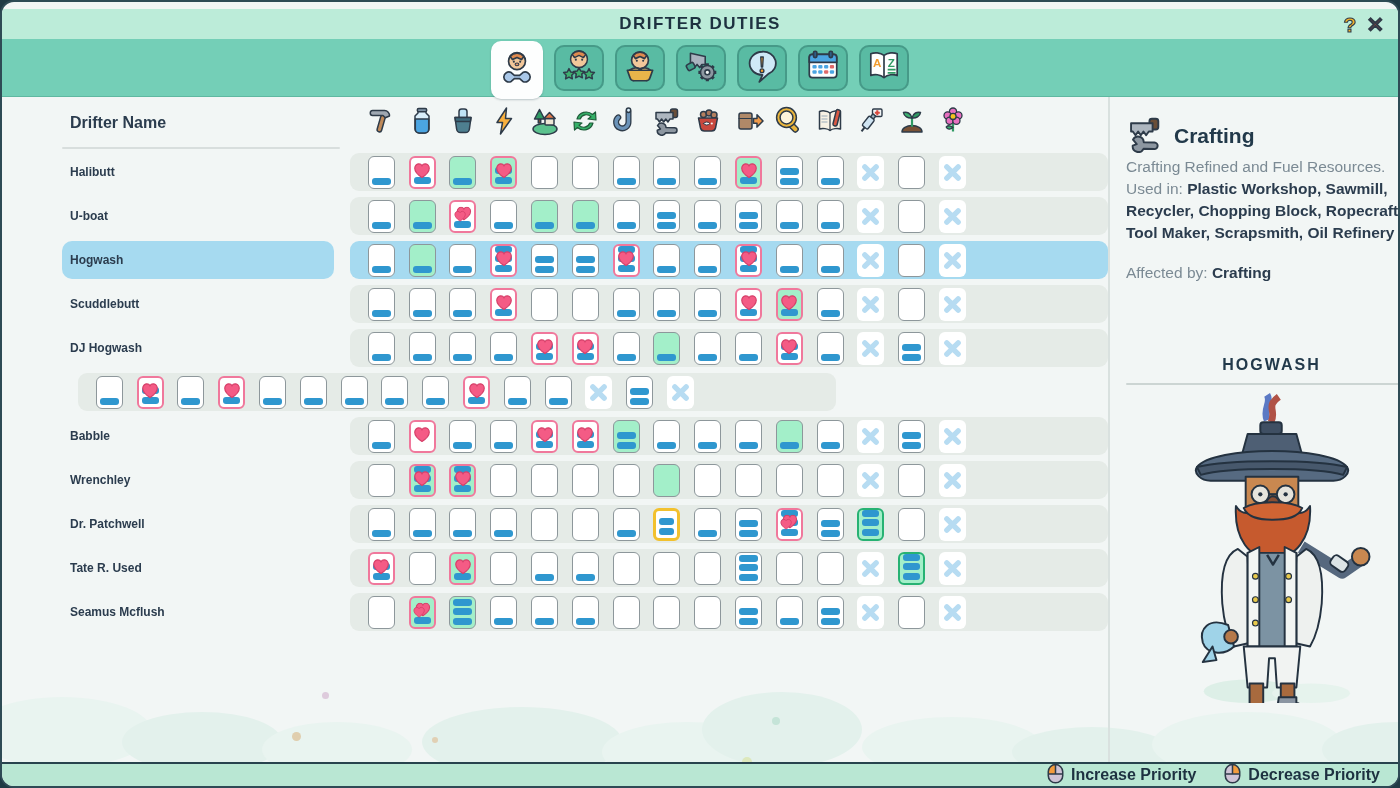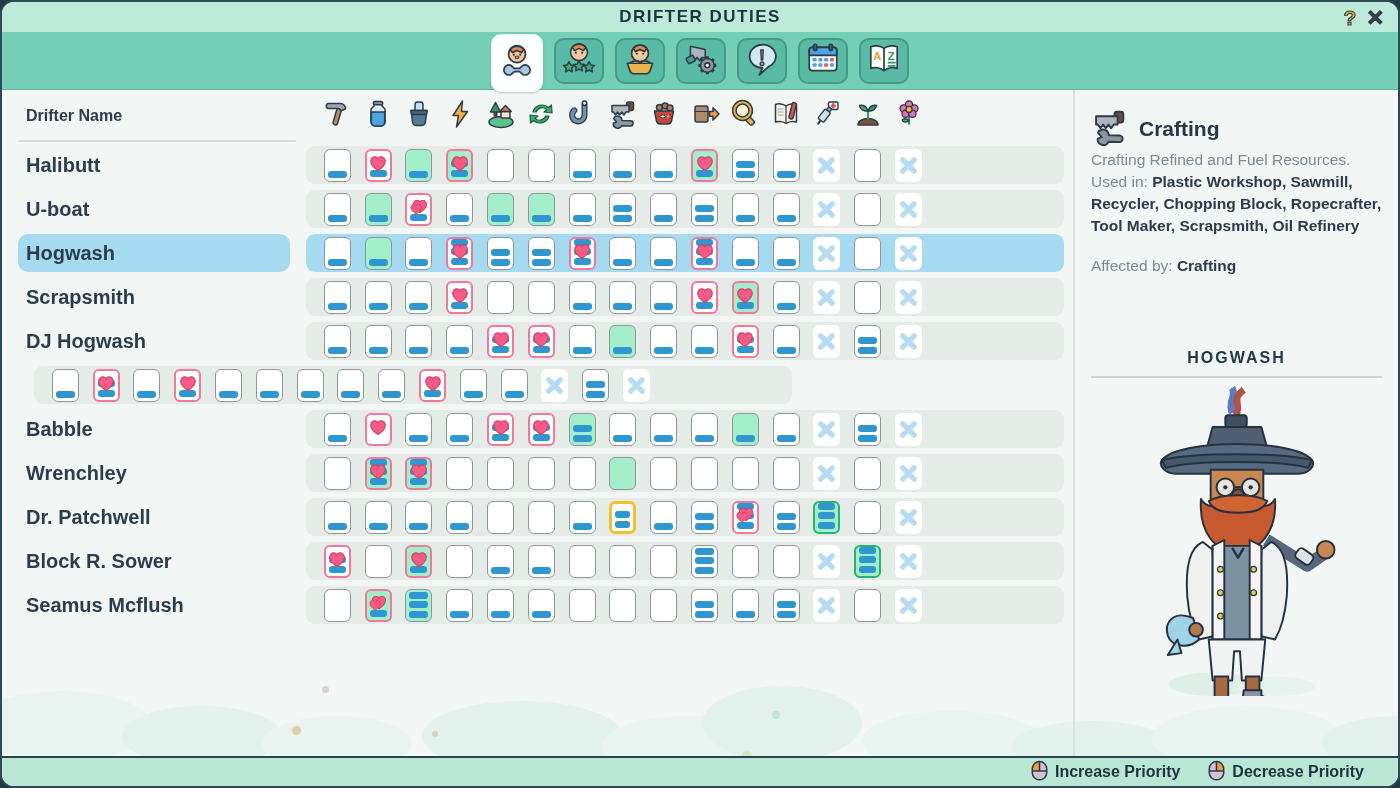--- a/index.html
+++ b/index.html
@@ -1,55 +1,55 @@
 <!DOCTYPE html>
 <html><head>
 <meta charset="utf-8">
 <style>
   * { margin:0; padding:0; box-sizing:border-box; }
   html,body { width:1400px; height:788px; background:#1f3a44; font-family:"Liberation Sans", sans-serif; }
   .window { width:1400px; height:788px; border:2px solid #2e4b55; border-radius:14px; overflow:hidden;
             background:#f2f6f5; display:flex; flex-direction:column; position:relative; }
 
   
-  .titlebar { height:30px; background:#bcecd9; display:flex; align-items:center; justify-content:center; position:relative; flex:0 0 auto; }
+  .titlebar { height:30px; background:#bcecd9; display:flex; align-items:center; justify-content:center; position:relative; flex:0 0 auto;margin-top:7px; }
   .title { font-size:17px; font-weight:800; letter-spacing:1.5px; color:#1d3140; }
   .titlebar-btns { position:absolute; right:14px; top:0; height:30px; display:flex; align-items:center; gap:10px; }
   .tb-btn { font-size:21px; font-weight:800; line-height:1; cursor:pointer; -webkit-text-stroke:1.1px #2e3b49; }
   .help-btn { color:#f3b229; }
   .close-btn { color:#e8542f; }
 
   
   .tabstrip { height:58px; background:#74cfb7; position:relative; flex:0 0 auto; z-index:3; border-bottom:1px solid #5fb8a1; }
   .tabs { position:absolute; left:50%; transform:translateX(-50%); top:0; display:flex; gap:11px; align-items:flex-start; }
   .tab { width:50px; height:46px; margin-top:6px; border-radius:10px; background:#59bba3;
          box-shadow: inset 0 0 0 2px rgba(43,106,94,.4); display:flex; align-items:center; justify-content:center; cursor:pointer; }
   .tab.selected { width:52px; height:58px; margin-top:2px; background:#fdfefe; box-shadow:0 1px 2px rgba(30,60,70,.25); }
 
   
-  .content { flex:1 1 auto; display:flex; position:relative; min-height:0; }
+  .content { flex:1 1 auto; display:flex; position:relative; min-height:0;padding-left:44px; }
   .clouds { position:absolute; left:0; right:0; bottom:0; height:95px; overflow:hidden; z-index:0; }
   .cloud { position:absolute; background:#e3f1ec; border-radius:50%; }
   .cloud.c2 { background:#e9f4f0; }
   .dot { position:absolute; border-radius:50%; opacity:.5; }
   .main { flex:1 1 auto; position:relative; z-index:1; }
   .side { width:325px; flex:0 0 auto; border-left:2px solid #d9e1df; position:relative; z-index:1; padding:16px 16px 0 16px; }
 
   
   .header-row { display:flex; align-items:center; height:52px; padding-left:16px; position:relative; }
   .hdr-name { width:272px; padding-left:8px; font-size:16px; font-weight:700; color:#2b3c4e; }
   .hdr-divider { position:absolute; left:16px; top:50px; width:278px; height:2px; background:#d8dedd; border-radius:1px; }
   .hdr-gap { width:16px; flex:0 0 auto; }
   .duty-icons { display:flex; padding-left:11px; }
   .slot { width:40.8px; display:flex; justify-content:center; align-items:center; flex:0 0 auto; }
 
   
   .grid { display:flex; flex-direction:column; gap:6px; padding-top:4px; }
   .row { display:flex; align-items:center; height:38px; padding-left:16px; }
-  .row-name { width:272px; height:38px; display:flex; align-items:center; padding-left:8px; font-size:20px; font-weight:600; color:#2b3c4e; border-radius:10px; }
+  .row-name { width:272px; height:38px; display:flex; align-items:center; padding-left:8px; font-size:12px; font-weight:600; color:#2b3c4e; border-radius:10px; }
   .row.selected .row-name { background:#a6daf0; }
   .row-gap { width:16px; flex:0 0 auto; }
   .row-cells { width:758px; height:38px; background:#e5ebe7; border-radius:9px; display:flex; align-items:center; padding-left:11px; }
   .row.selected .row-cells { background:#a6daf0; }
 
   .cell { width:27px; height:33px; border-radius:6px; background:#fff; border:1.5px solid #8d979b; position:relative; cursor:pointer; }
   .cell.green { background:#a3efc9; }
   .cell.hearted { border:2px solid #f0789c; }
   .cell.ybord { border:3px solid #f2c12e; }
   .cell.gbord { border:2.5px solid #27b273; }
@@ -63,22 +63,22 @@
   .panel-title { font-size:21px; font-weight:800; color:#22394a; }
   .panel-desc { font-size:15.5px; color:#7b8a94; line-height:1.35; }
   .panel-block { font-size:15.5px; line-height:1.42; color:#7b8a94; }
   .panel-block b { color:#2b3c4e; font-weight:700; }
   .panel-affected { margin-top:18px; }
   .char-name { margin-top:72px; text-align:center; font-size:16px; font-weight:800; letter-spacing:2px; color:#22394a; }
   .char-divider { margin-top:9px; height:2px; background:#ccd5d3; border-radius:1px; }
   .portrait-wrap { display:flex; justify-content:center; margin-top:6px; }
 
   
-  .footer { height:30px; flex:0 0 auto; background:#b9e7d3; border-top:2px solid #27434d;
-            display:flex; align-items:center; justify-content:flex-end; gap:28px; padding-right:34px; z-index:2; }
+  .footer { height:24px; flex:0 0 auto; background:#b9e7d3; border-top:2px solid #27434d;
+            display:flex; align-items:center; justify-content:flex-end; gap:28px; padding-right:18px; z-index:2; }
   .footer-btn { display:flex; align-items:center; gap:7px; font-size:16px; font-weight:700; color:#1d3140; cursor:pointer; }
 </style>
 </head>
 <body>
 
 <div class="window">
 
   <div class="titlebar">
     <div class="title">DRIFTER DUTIES</div>
     <div class="titlebar-btns">
@@ -626,21 +626,21 @@
               <div class="slot">
                 <div class="cell disabled">
                   <svg width="19" height="19" viewBox="0 0 20 20">
                     <path d="M4 4 L16 16 M16 4 L4 16" stroke="#b7dcf2" stroke-width="5.6" stroke-linecap="round"></path>
                   </svg>
                 </div>
               </div>
             </div>
           </div>
           <div class="row">
-            <div class="row-name">Scrapsmith</div>
+            <div class="row-name">Scuddlebutt</div>
             <div class="row-gap"></div>
             <div class="row-cells">
               <div class="slot">
                 <div class="cell">
                   <div class="bar b0"></div>
                 </div>
               </div>
               <div class="slot">
                 <div class="cell">
                   <div class="bar b0"></div>
@@ -1165,21 +1165,21 @@
               <div class="slot">
                 <div class="cell disabled">
                   <svg width="19" height="19" viewBox="0 0 20 20">
                     <path d="M4 4 L16 16 M16 4 L4 16" stroke="#b7dcf2" stroke-width="5.6" stroke-linecap="round"></path>
                   </svg>
                 </div>
               </div>
             </div>
           </div>
           <div class="row">
-            <div class="row-name">Block R. Sower</div>
+            <div class="row-name">Tate R. Used</div>
             <div class="row-gap"></div>
             <div class="row-cells">
               <div class="slot">
                 <div class="cell hearted">
                   <div class="bar b0"></div>
                   <div class="bar b1"></div>
                   <svg class="heart" width="18" height="16" viewBox="0 0 16 15">
                     <path transform="translate(0,0) scale(1)" d="M8 13.5 C8 13.5 1.2 9.3 1.2 4.9 C1.2 2.2 3.3 0.8 5.1 0.8 C6.4 0.8 7.5 1.5 8 2.5 C8.5 1.5 9.6 0.8 10.9 0.8 C12.7 0.8 14.8 2.2 14.8 4.9 C14.8 9.3 8 13.5 8 13.5 Z" fill="#f45b85" stroke="#d63f69" stroke-width="1.1"></path>
                   </svg>
                 </div>

